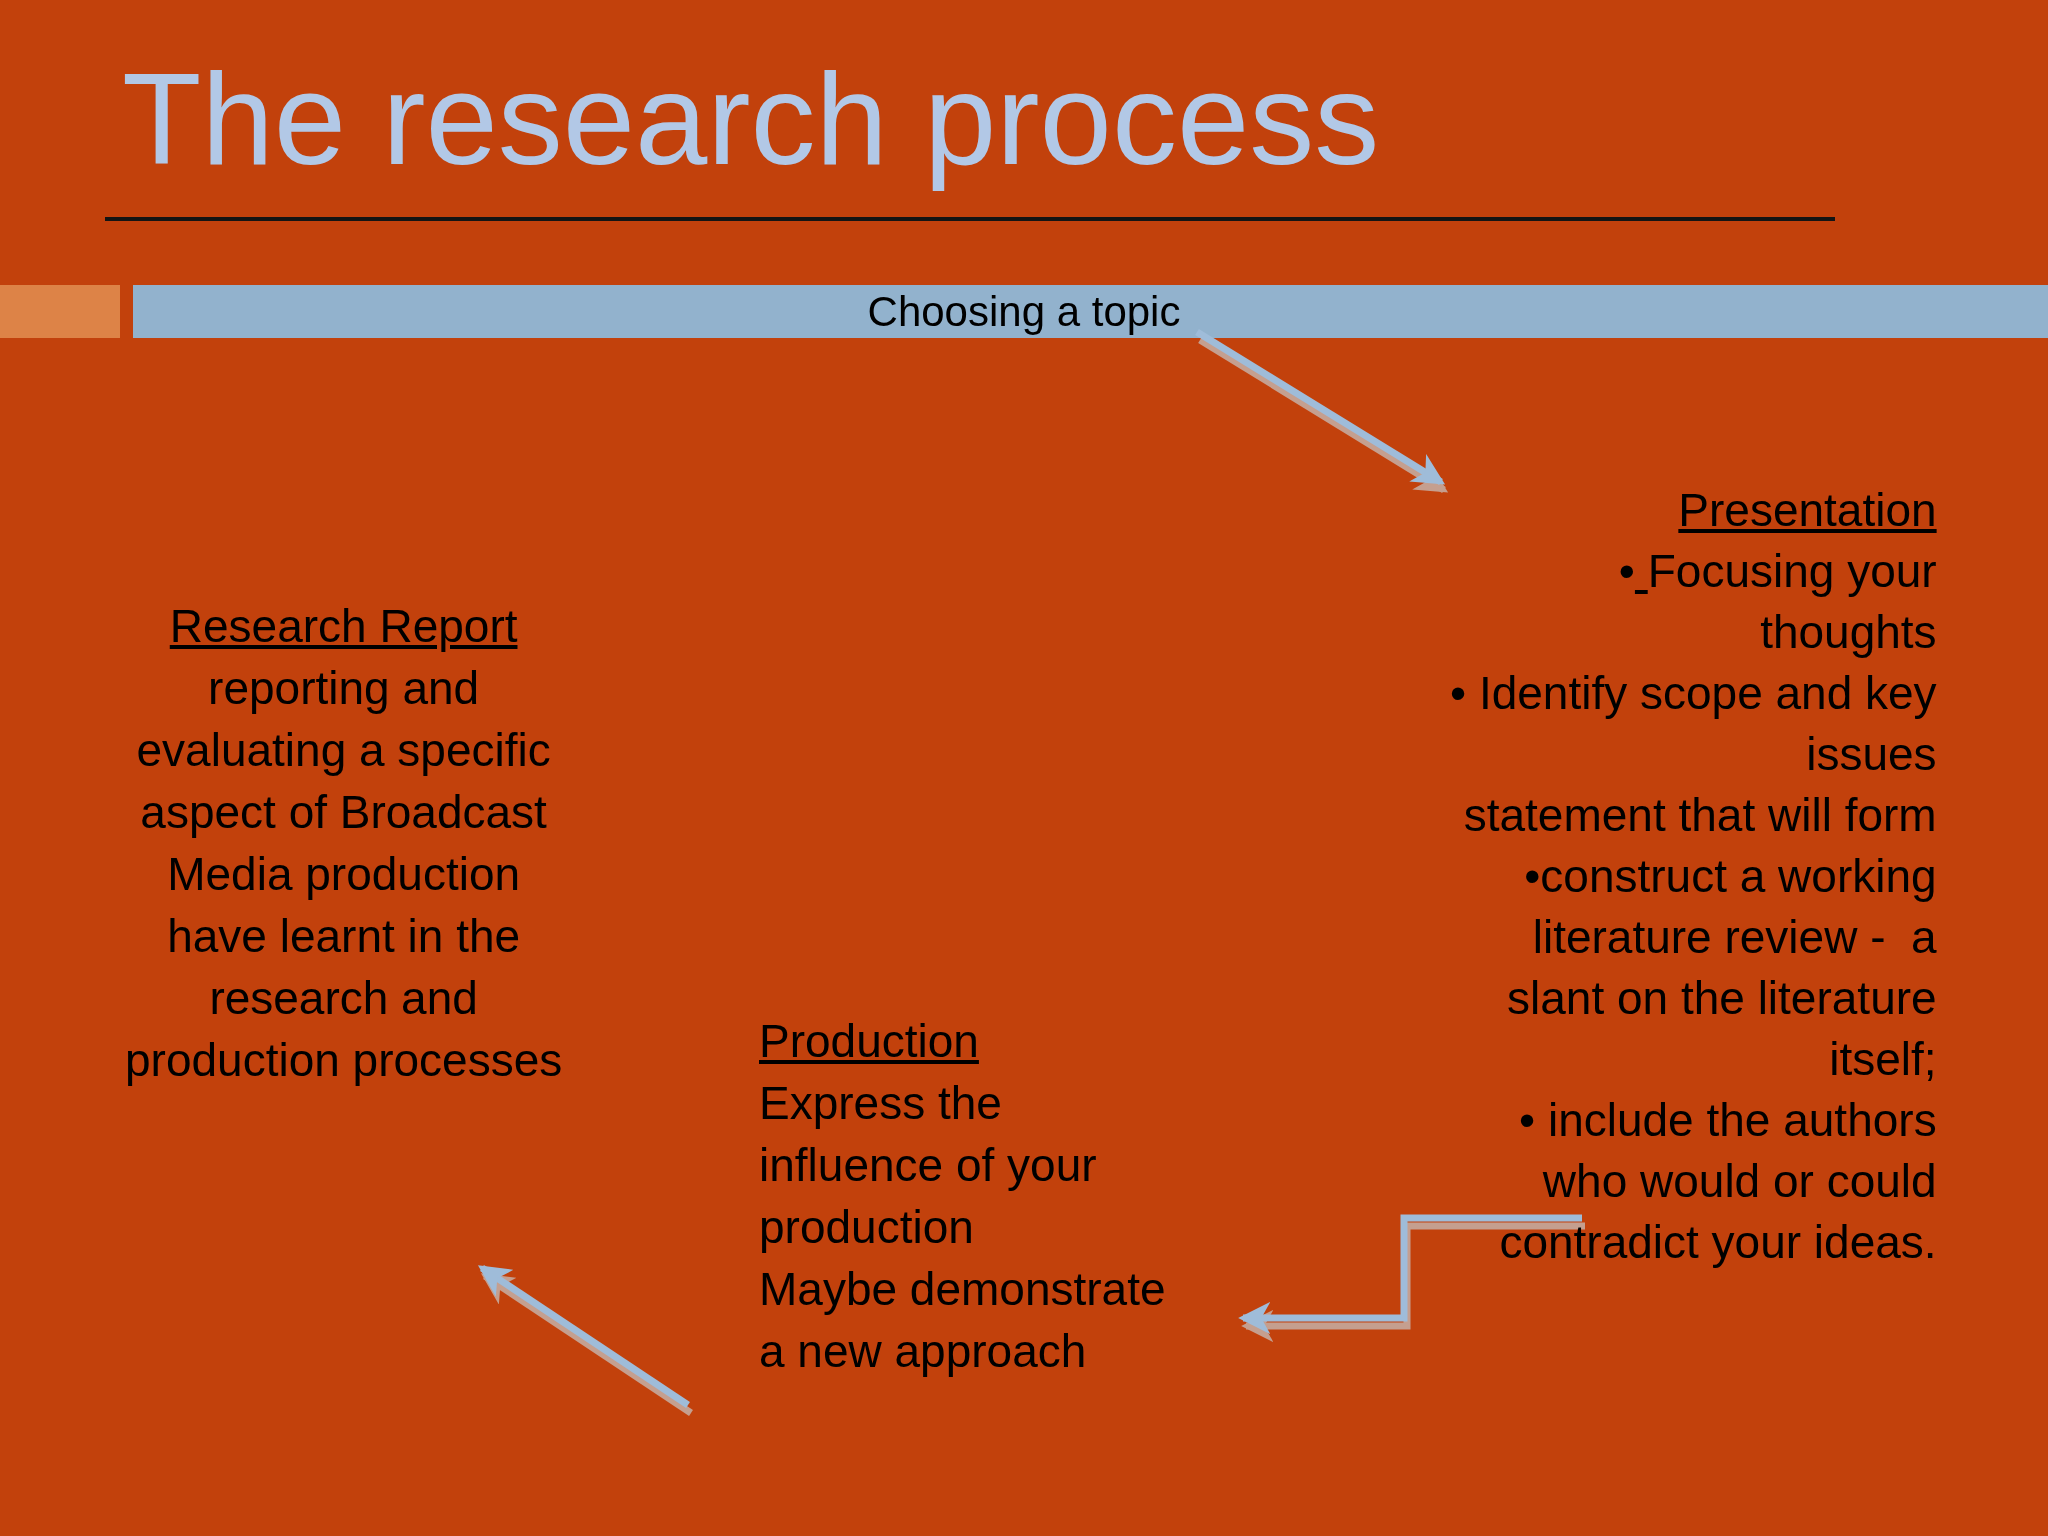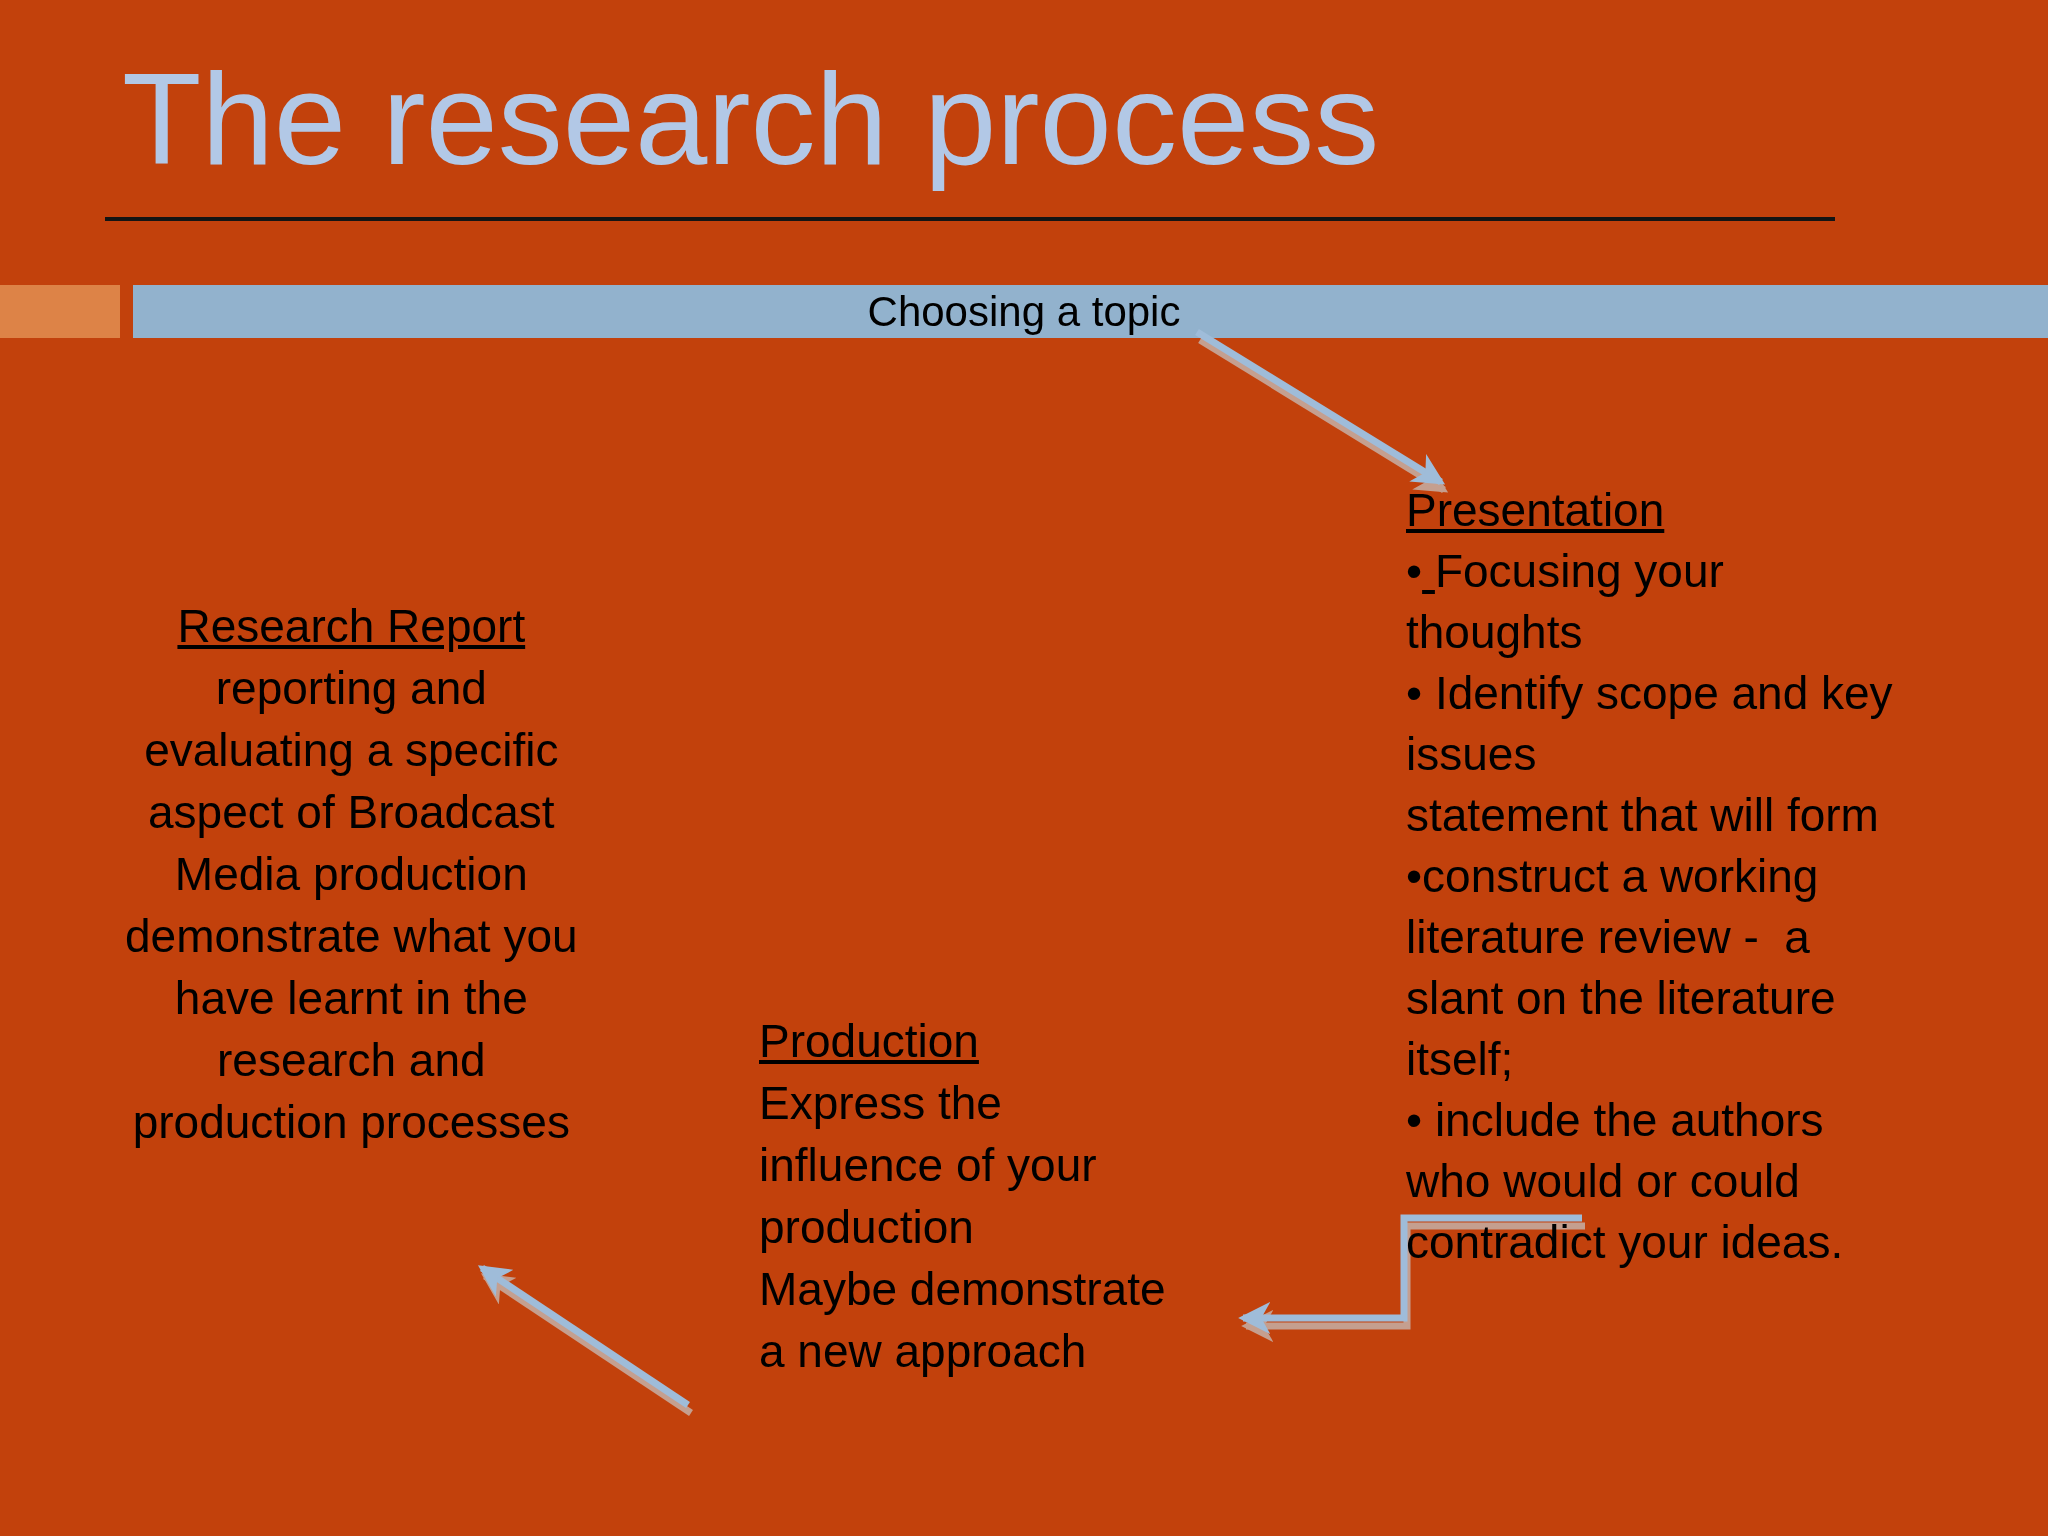--- a/index.html
+++ b/index.html
@@ -98,36 +98,35 @@
       <polyline points="1582,1218 1404,1218 1404,1318 1243,1318" marker-end="url(#ah)"></polyline>
     </g>
   </svg>
 
   <div class="tblock" style="left:125px;top:595px;text-align:center;">
     <div class="hd">Research Report</div>
     <div class="ln">reporting and</div>
     <div class="ln">evaluating a specific</div>
     <div class="ln">aspect of Broadcast</div>
     <div class="ln">Media production</div>
-    <div class="ln">demonstrate what you</div>
     <div class="ln">have learnt in the</div>
     <div class="ln">research and</div>
     <div class="ln">production processes</div>
   </div>
 
   <div class="tblock" style="left:759px;top:1010px;">
     <div class="hd">Production</div>
     <div class="ln">Express the</div>
     <div class="ln">influence of your</div>
     <div class="ln">production</div>
     <div class="ln">Maybe demonstrate</div>
     <div class="ln">a new approach</div>
   </div>
 
-  <div class="tblock block-presentation" style="left:1406px;top:480px;">
+  <div class="tblock block-presentation" style="left:1450px;top:480px;text-align:right;">
     <div class="hd">Presentation</div>
     <div class="ln"><span>•</span><span class="uspace"> </span><span>Focusing your</span></div>
     <div class="ln">thoughts</div>
     <div class="ln">• Identify scope and key</div>
     <div class="ln">issues</div>
     <div class="ln">statement that will form</div>
     <div class="ln">•construct a working</div>
     <div class="ln">literature review -  a</div>
     <div class="ln">slant on the literature</div>
     <div class="ln">itself;</div>

